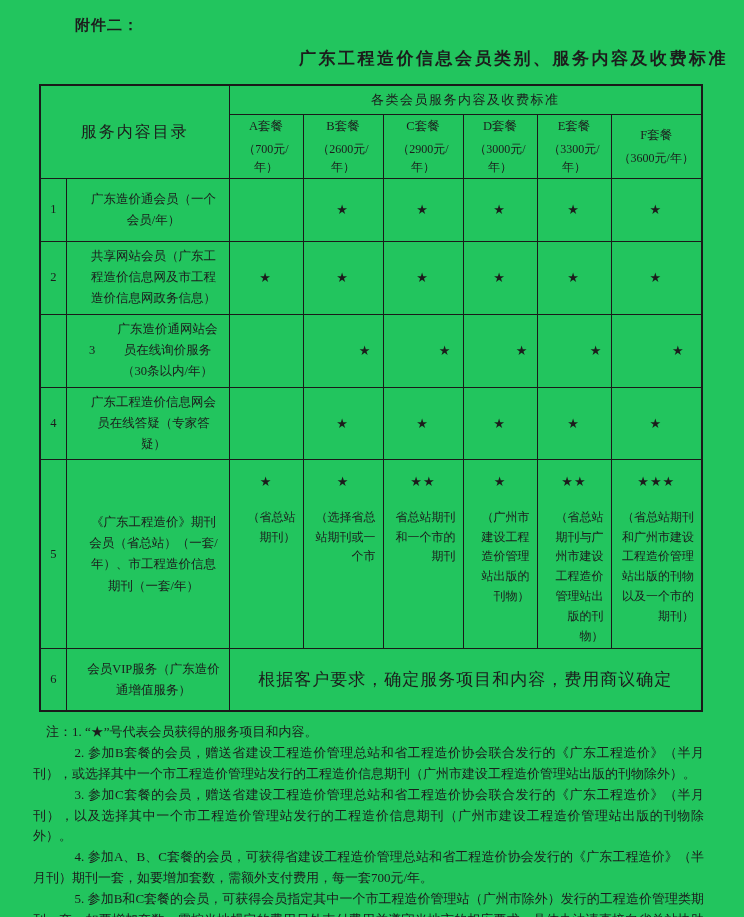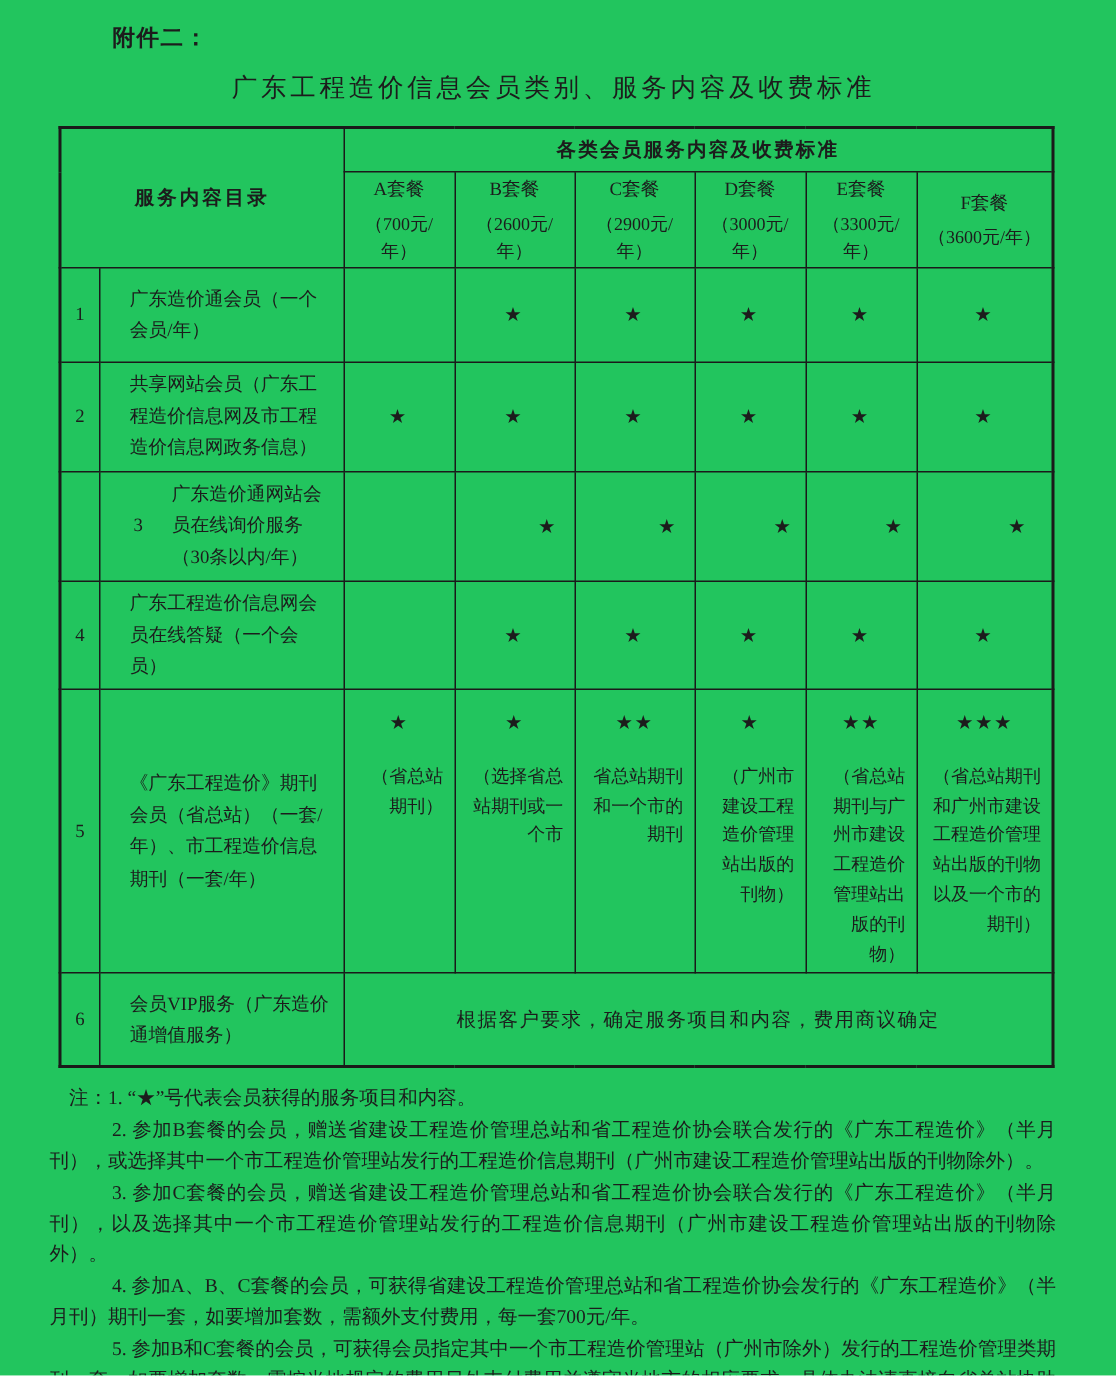--- a/index.html
+++ b/index.html
@@ -8,64 +8,64 @@
     font-family:"Liberation Serif","DejaVu Serif",serif;
     color:#1c1c1c;
     -webkit-font-smoothing:antialiased;
   }
   .page{position:relative;width:744px;height:917px;overflow:hidden;background:#22c55e;}
   .attachment{
     margin:16px 0 0 75px;
     font-size:15px;font-weight:600;letter-spacing:1px;
   }
   .title{
-    margin:12px 6px 14px 0;
-    text-align:center;
-    font-size:17px;font-weight:400;letter-spacing:2.5px;
+    margin:12px 16px 14px 0;
+    text-align:right;
+    font-size:17px;font-weight:700;letter-spacing:2.5px;
   }
   table.fee-table{
     border-collapse:collapse;table-layout:fixed;
     width:662px;margin-left:39px;
     border:2px solid #1a1a1a;
   }
   .fee-table td{
     border:1px solid #1a1a1a;
     font-size:12.5px;
     vertical-align:middle;
     text-align:center;
     padding:2px 3px;
     word-break:break-all;
     line-height:1.5;
   }
-  tr.hr1 td{height:24px;font-weight:bold;}
+  tr.hr1 td{height:24px;}
   tr.hr2 td{height:46px;}
   tr.r1 td{height:54px;}
   tr.r2 td{height:64px;}
   tr.r3 td{height:52px;padding-left:48px;}
   tr.r4 td{height:48px;}
   tr.r5 td{height:136px;}
   tr.r6 td{height:53px;}
-  td.corner{font-size:13px;letter-spacing:2px;}
+  td.corner{font-size:16px;letter-spacing:2px;}
   td.group{font-size:13px;letter-spacing:1.5px;}
   .pkg-name{font-size:12.5px;}
   .pkg-price{font-size:12px;margin-top:4px;}
   td.no-cell{font-size:12.5px;}
   td.service-cell{
-    text-align:left;padding:4px 8px 4px 20px;
+    text-align:center;padding:4px 8px 4px 20px;
     line-height:1.7;font-size:12.5px;
   }
   td.star-cell .star{font-size:13px;letter-spacing:2px;}
   td.r5cell{vertical-align:top;}
   td.r5cell .star{display:block;margin-top:10px;font-size:13px;letter-spacing:1px;}
   td.r5cell .pkg-note{
     display:block;margin-top:16px;
     font-size:12px;line-height:1.65;text-align:right;
     padding:0 4px;
   }
-  td.merged-cell{font-size:13px;letter-spacing:1px;}
+  td.merged-cell{font-size:17px;letter-spacing:1px;}
   .notes{
     margin:10px 40px 0 33px;
     font-size:13px;line-height:1.6;
     text-align:justify;
   }
   .notes p{margin:0;padding:0;}
   .notes p.first{text-indent:1em;font-family:Liberation Serif, serif;}
   .notes p.indent{text-indent:3.2em;}
 </style>
 </head>
@@ -142,21 +142,21 @@
           <td class="service-cell">广东造价通网站会员在线询价服务（30条以内/年）</td>
           <td class="star-cell"><span class="star"></span></td>
           <td class="star-cell"><span class="star">★</span></td>
           <td class="star-cell"><span class="star">★</span></td>
           <td class="star-cell"><span class="star">★</span></td>
           <td class="star-cell"><span class="star">★</span></td>
           <td class="star-cell"><span class="star">★</span></td>
         </tr>
         <tr class="r4">
           <td class="no-cell">4</td>
-          <td class="service-cell">广东工程造价信息网会员在线答疑（一个会员）</td>
+          <td class="service-cell">广东工程造价信息网会员在线答疑（专家答疑）</td>
           <td class="star-cell"><span class="star"></span></td>
           <td class="star-cell"><span class="star">★</span></td>
           <td class="star-cell"><span class="star">★</span></td>
           <td class="star-cell"><span class="star">★</span></td>
           <td class="star-cell"><span class="star">★</span></td>
           <td class="star-cell"><span class="star">★</span></td>
         </tr>
         <tr class="r5">
           <td class="no-cell">5</td>
           <td class="service-cell">《广东工程造价》期刊会员（省总站）（一套/年）、市工程造价信息期刊（一套/年）</td>

